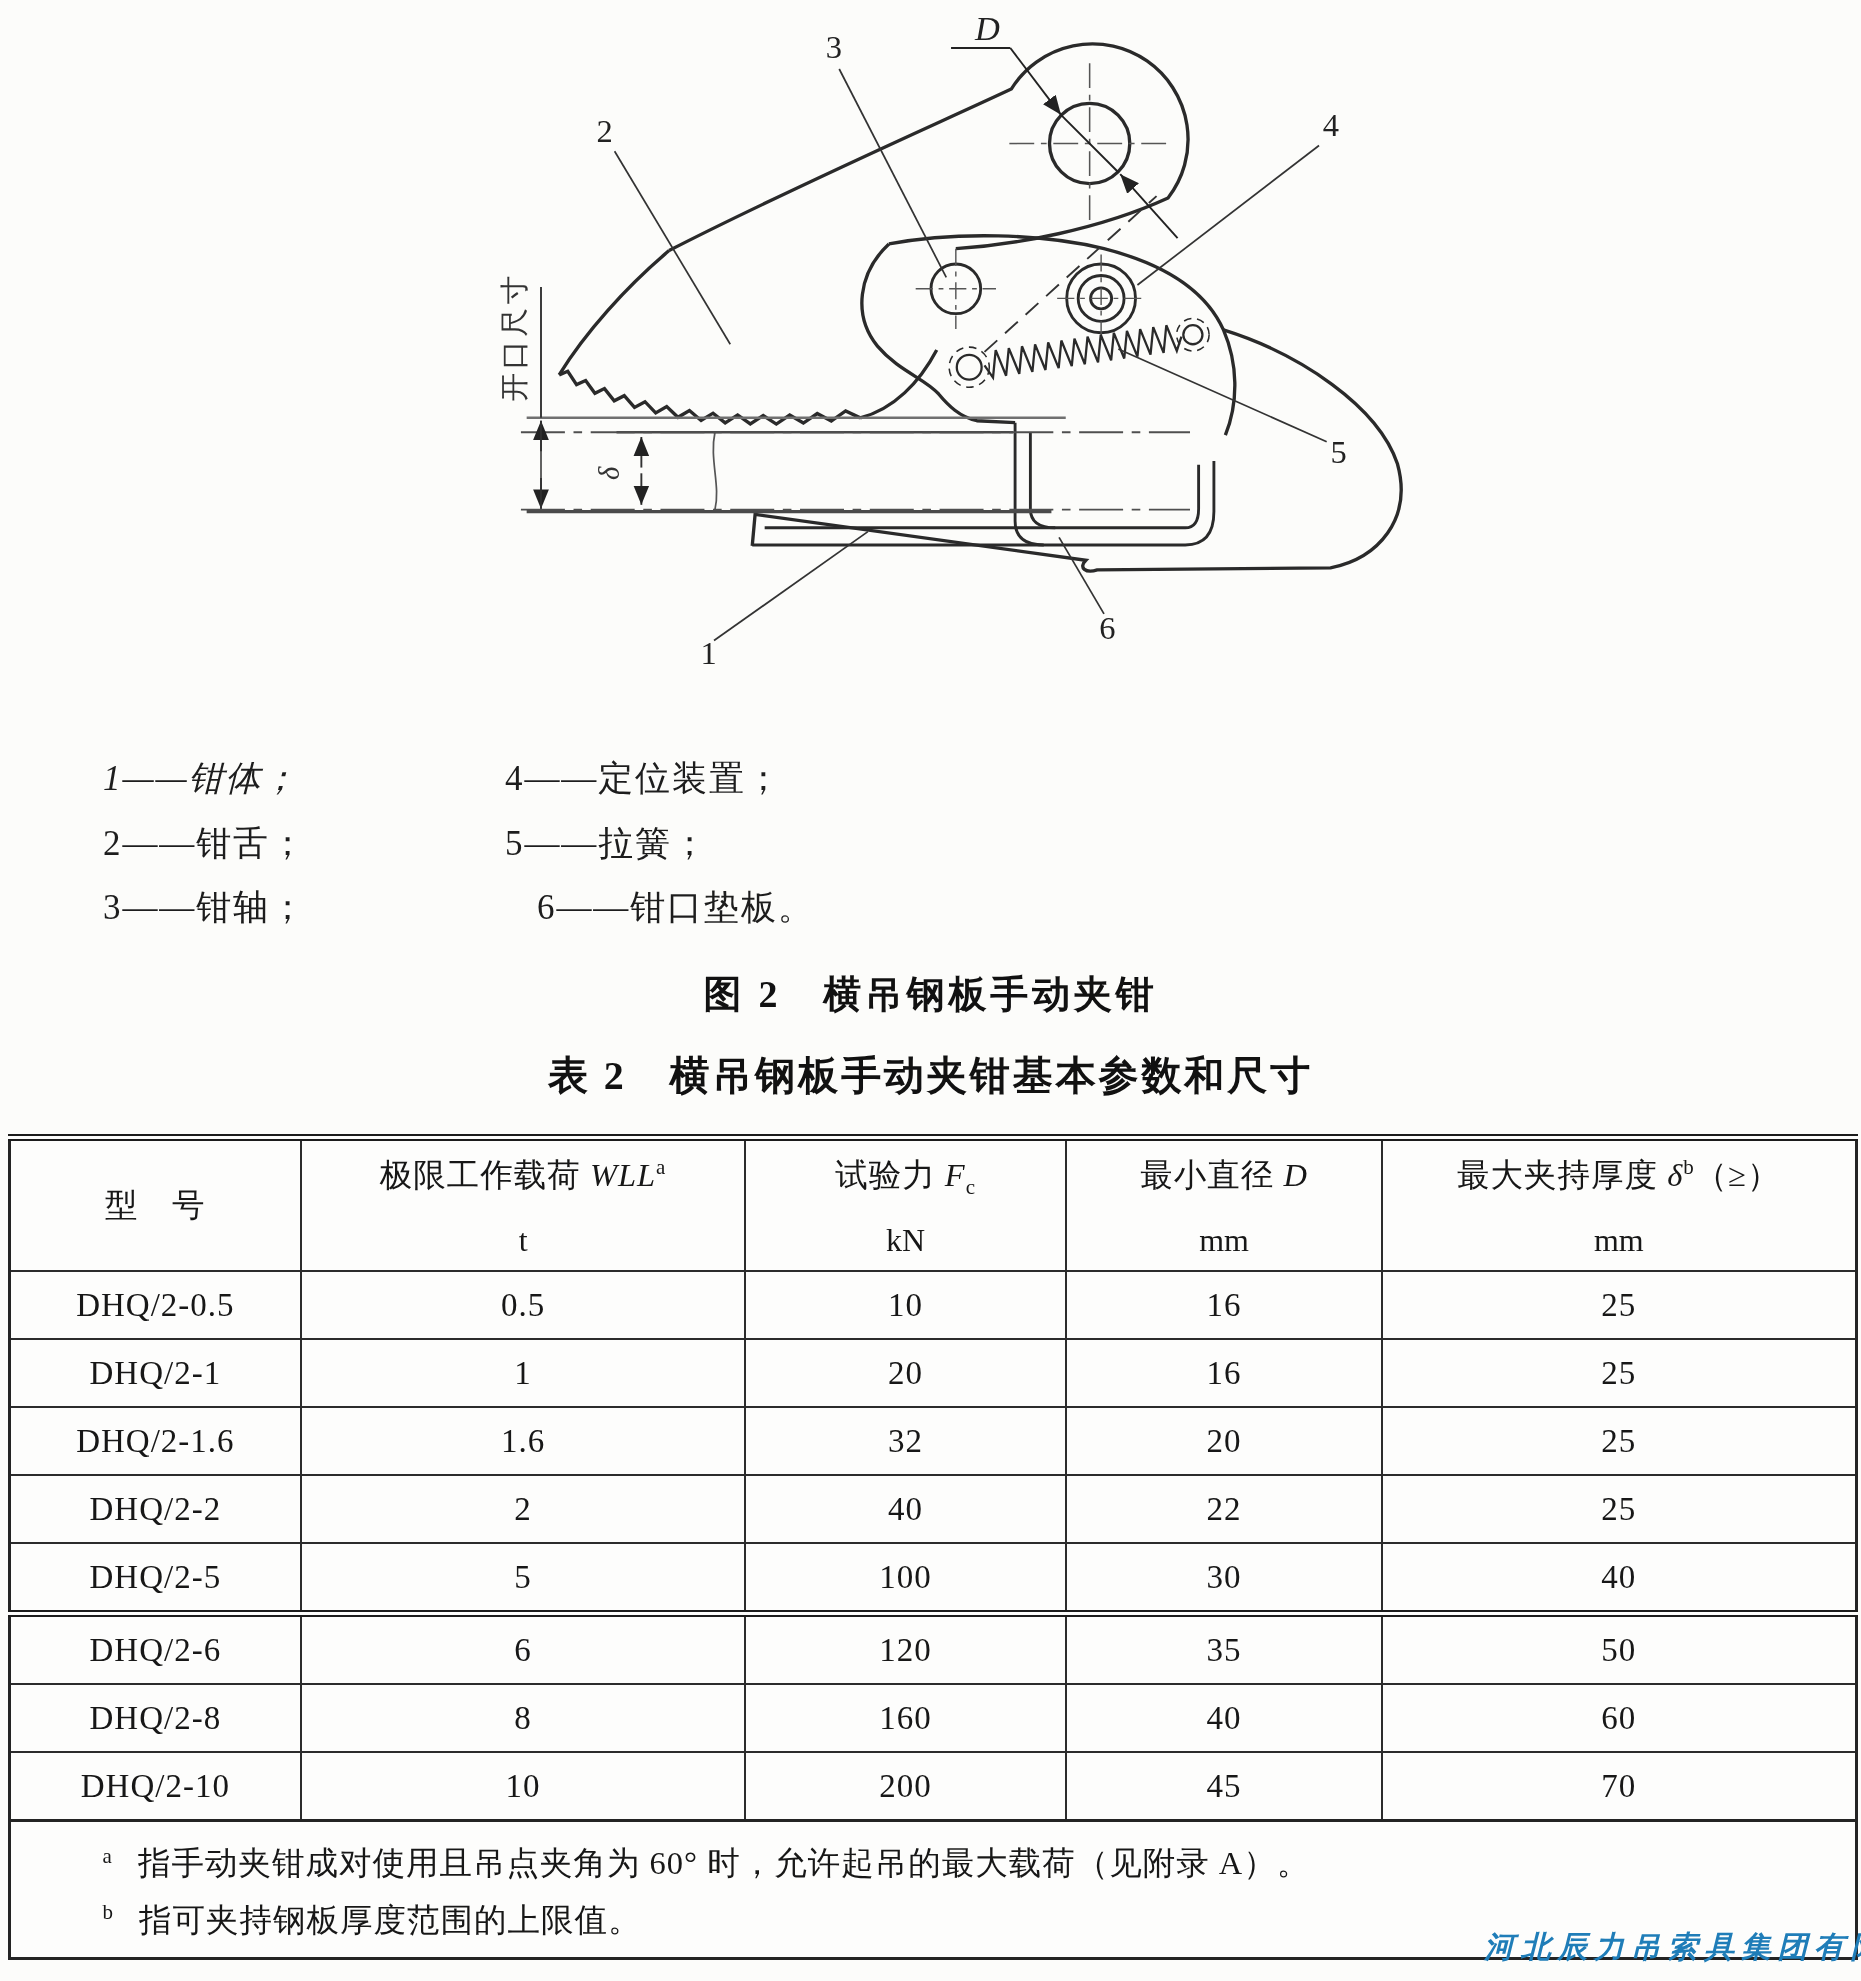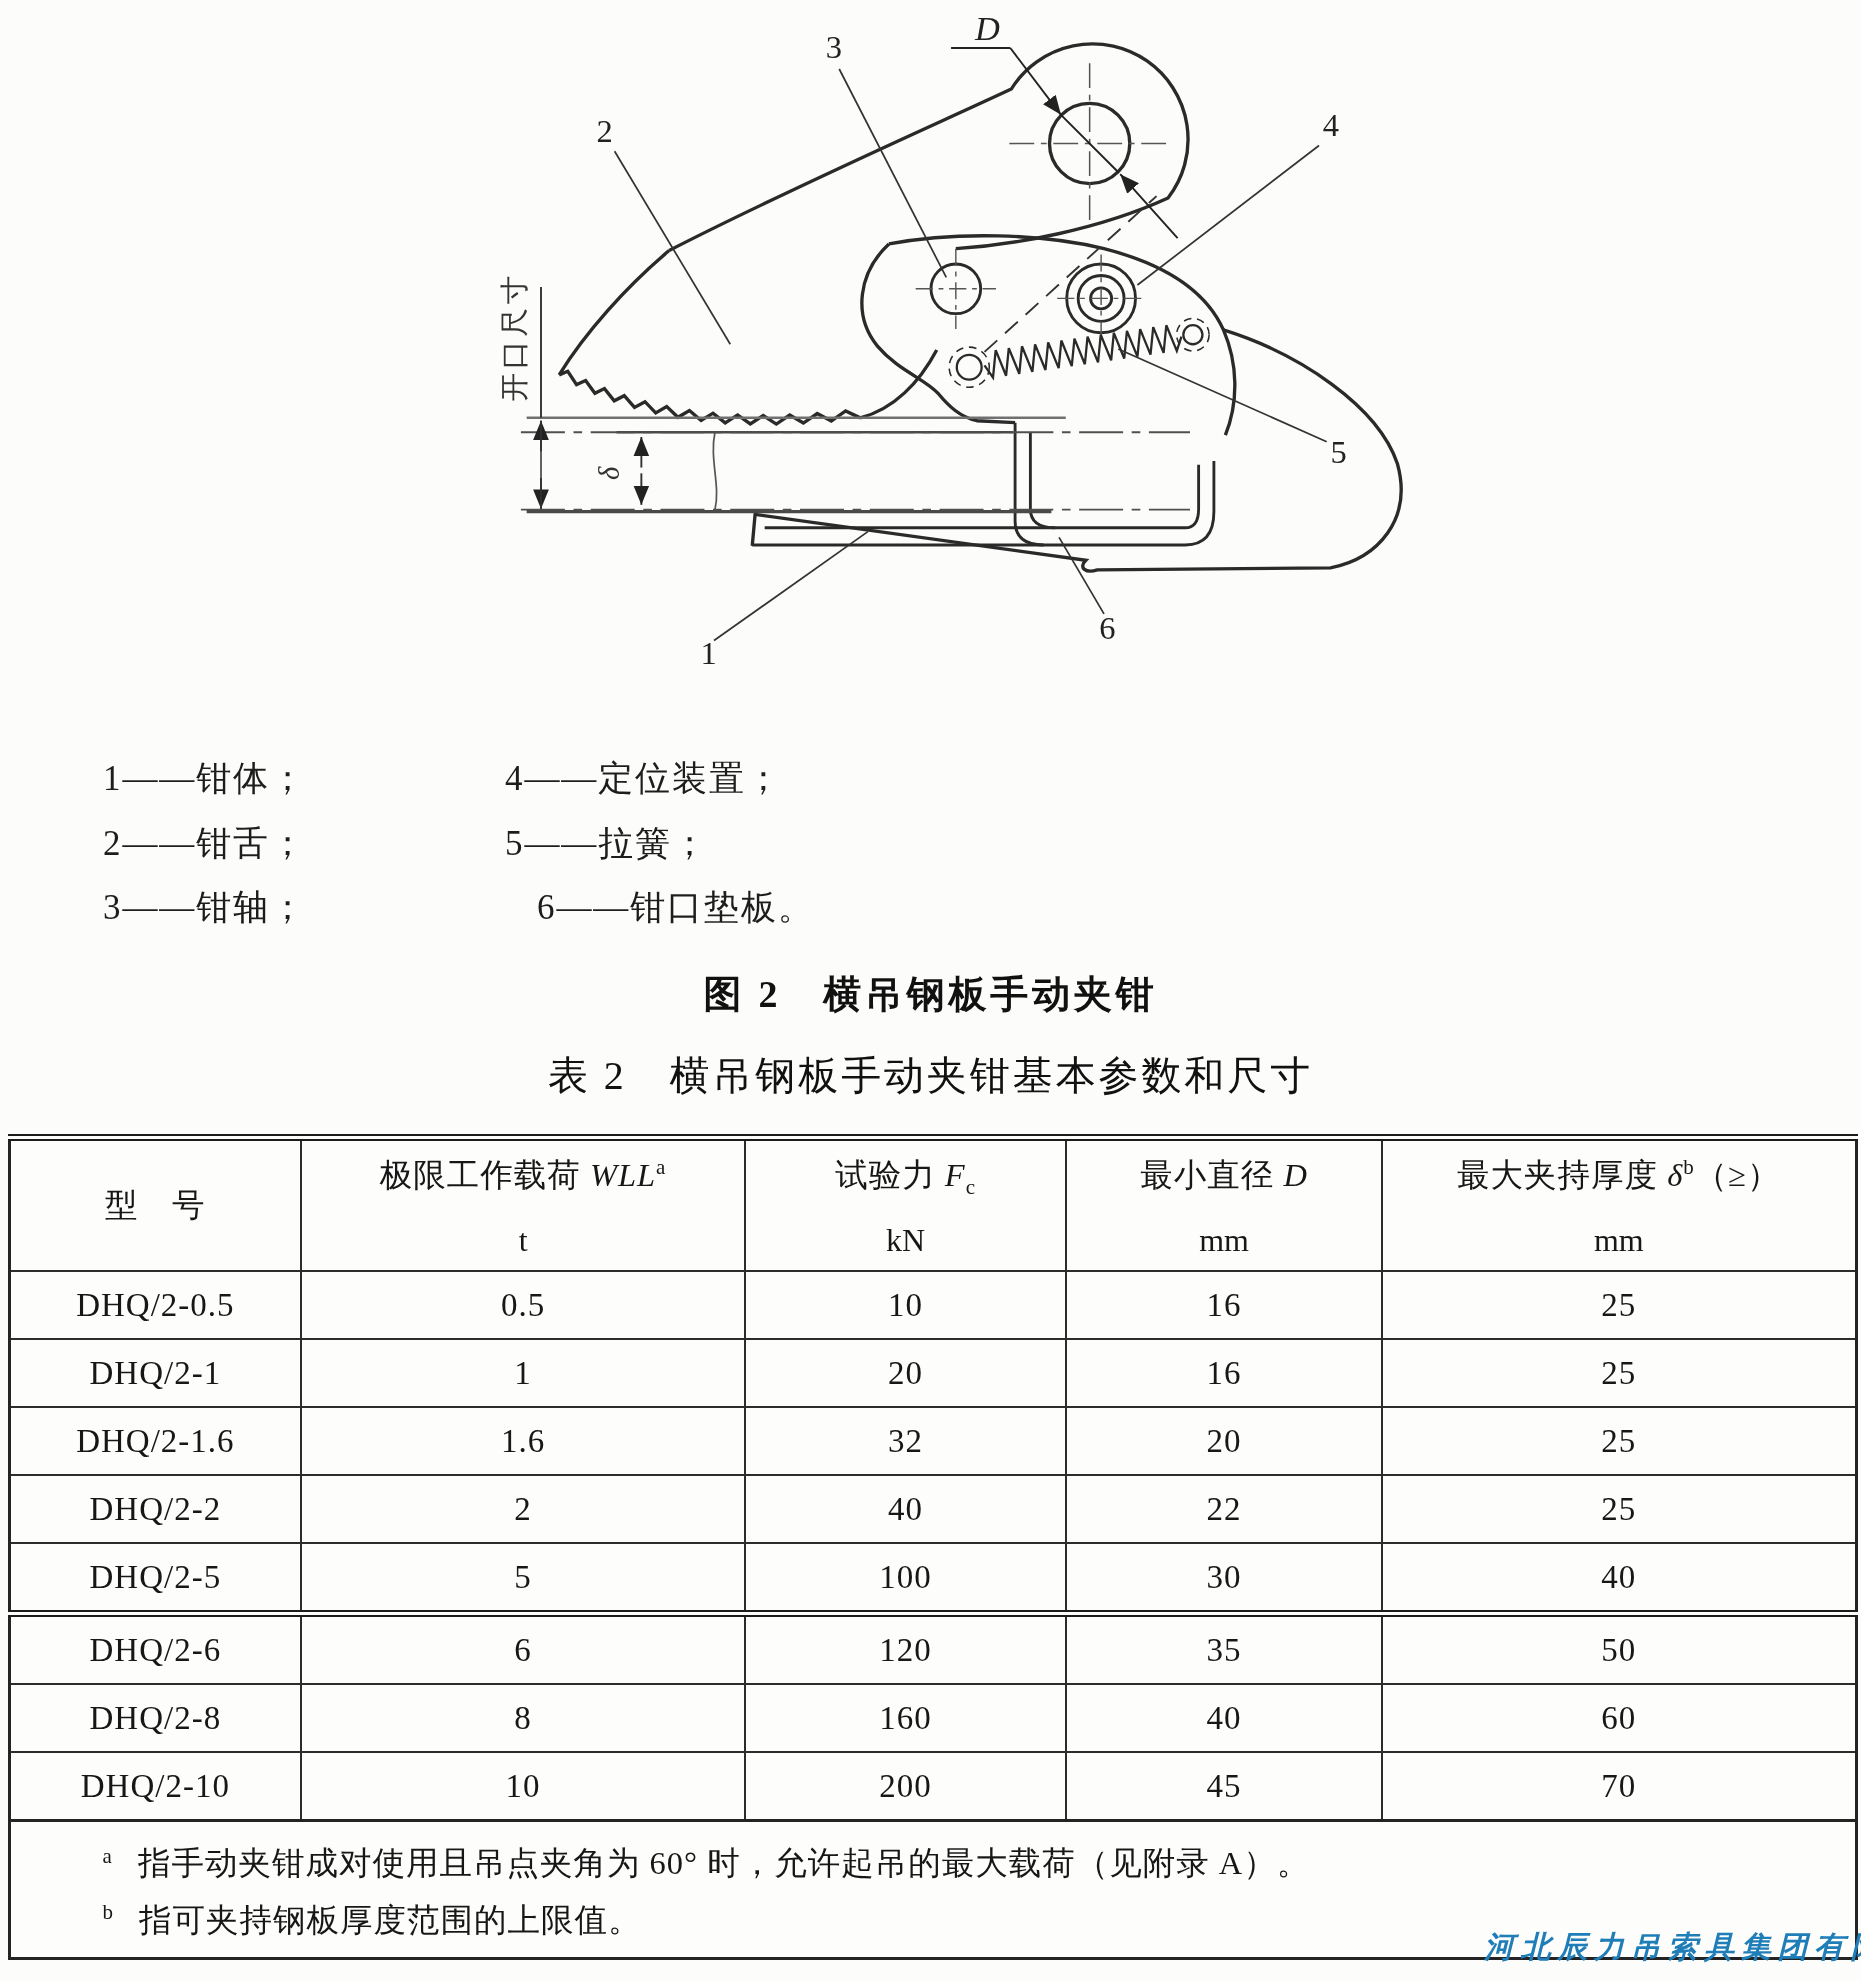--- a/index.html
+++ b/index.html
@@ -17,21 +17,21 @@
   .legend-item{
     position:absolute;font-size:35px;color:#1d1d1d;letter-spacing:1.9px;white-space:nowrap;
   }
   
   .fig-caption{
     position:absolute;top:969px;left:0;width:100%;text-align:center;
     font-size:38px;font-weight:bold;letter-spacing:3.8px;color:#111;
   }
   .tbl-caption{
     position:absolute;top:1048px;left:0;width:100%;text-align:center;
-    font-size:40px;font-weight:normal;letter-spacing:2.9px;color:#111;
+    font-size:40px;font-weight:bold;letter-spacing:2.9px;color:#111;
   }
 
   
   table.params{
     position:absolute;top:1134px;left:7.6px;width:1847px;
     border-collapse:collapse;table-layout:fixed;
     border:3.8px solid #242424;border-top:7.6px double #1c1c1c;
     background:#fdfdfc;
   }
   table.params col.c1{width:292px}
@@ -178,21 +178,21 @@
 
   <text class="callout-num" x="733" y="694">1</text>
   <text class="callout-num" x="624" y="148">2</text>
   <text class="callout-num" x="864" y="60">3</text>
   <text class="callout-num" x="1384" y="142">4</text>
   <text class="callout-num" x="1392" y="484">5</text>
   <text class="callout-num" x="1150" y="668">6</text>
 </svg>
 
 <div>
-  <div class="legend-item" style="top:755px;left:103px;">1——钳体；</div>
+  <div class="legend-item" style="top:755px;left:103px;font-style:italic;">1——钳体；</div>
   <div class="legend-item" style="top:820px;left:103px;">2——钳舌；</div>
   <div class="legend-item" style="top:884px;left:103px;">3——钳轴；</div>
   <div class="legend-item" style="top:755px;left:505px;">4——定位装置；</div>
   <div class="legend-item" style="top:820px;left:505px;">5——拉簧；</div>
   <div class="legend-item" style="top:884px;left:505px;margin-left:32px;">6——钳口垫板。</div>
 </div>
 
 <div class="fig-caption">图 2　横吊钢板手动夹钳</div>
 <div class="tbl-caption">表 2　横吊钢板手动夹钳基本参数和尺寸</div>
 

